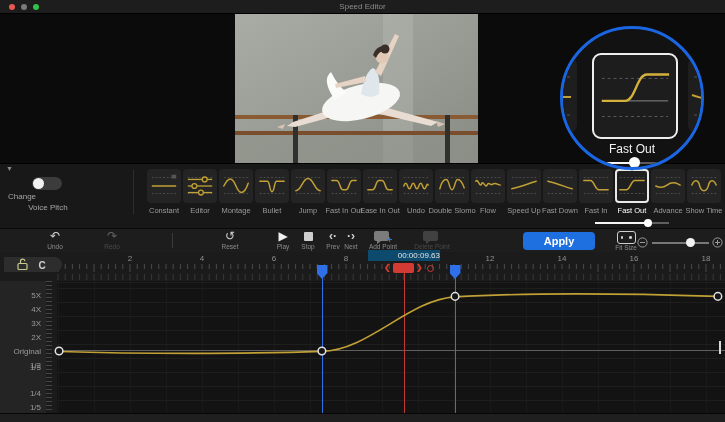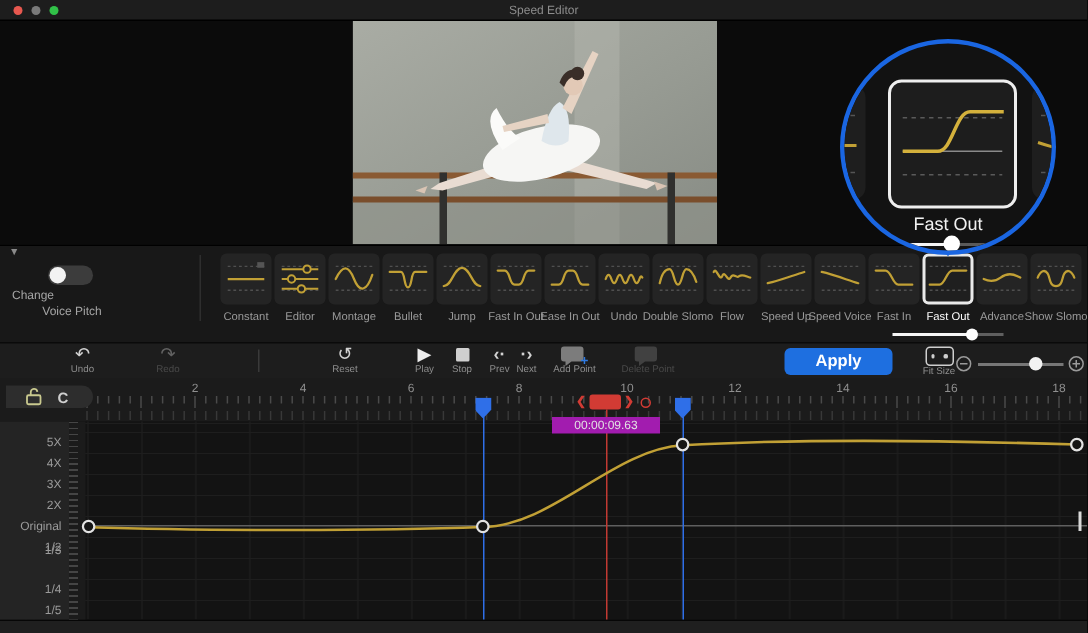--- a/index.html
+++ b/index.html
@@ -50,22 +50,22 @@
   .tsep{position:absolute;left:172px;top:4px;width:1px;height:15px;background:#3a3a3a;}
   .applybtn{position:absolute;left:523px;top:3px;width:72px;height:18px;background:#1e6fe0;border-radius:4px;
             color:#fff;font-size:11px;font-weight:bold;text-align:center;line-height:18px;}
   .fitbox{position:absolute;left:607px;top:2px;width:38px;text-align:center;}
   .fiticon{width:17px;height:11px;border:1.5px solid #cfcfcf;border-radius:3px;margin:0 auto;position:relative;}
   .fiticon i{position:absolute;top:4px;width:2.5px;height:2.5px;background:#cfcfcf;border-radius:50%;}
   .zslider{position:absolute;top:8px;}
   
   .rulerzone{position:absolute;left:0;top:252px;width:725px;height:29px;background:#1b1b1b;}
   .pill{position:absolute;left:4px;top:5px;width:58px;height:15px;background:#2d2d2d;border-radius:0 8px 8px 0;}
-  .timecode{position:absolute;left:368px;top:-2px;width:72px;height:11px;background:#a21caf;color:#e3e3e3;
-            font-size:8px;text-align:center;line-height:11px;z-index:9;margin-top:28px;}
+  .timecode{position:absolute;left:368px;top:-2px;width:72px;height:11px;background:#0c4a6e;color:#e3e3e3;
+            font-size:8px;text-align:right;line-height:11px;z-index:9;}
   .ph-chev{position:absolute;top:11px;font-size:8px;color:#d23b34;font-weight:bold;z-index:9;}
   .ph-rect{position:absolute;left:393px;top:11px;width:21px;height:10px;background:#d23b34;border-radius:2px;z-index:9;}
   .ph-loop{position:absolute;left:427px;top:13px;width:5px;height:5px;border:1px solid #d23b34;border-radius:50%;z-index:9;}
   .flag{position:absolute;width:11px;height:14px;background:#2f6fe8;z-index:8;
         clip-path:polygon(0 0,100% 0,100% 58%,50% 100%,0 58%);}
   
   .graph{position:absolute;left:0;top:281px;width:725px;height:132px;background:#131313;
      background-image:
        repeating-linear-gradient(to bottom,#1e1e1e 0 1px,transparent 1px 14px),
        repeating-linear-gradient(to right,#1a1a1a 0 1px,transparent 1px 36px);
@@ -286,21 +286,21 @@
           <div class="plabel">Speed Up</div>
         </div>
         <div class="preset">
           <div class="pcard">
             <svg width="30" height="26" viewBox="0 0 32 26" style="margin: 0px auto;">
               <line x1="3" x2="29" y1="4" y2="4" stroke="#4f4f4f" stroke-dasharray="2,2"></line>
               <line x1="3" x2="29" y1="21" y2="21" stroke="#4f4f4f" stroke-dasharray="2,2"></line>
               <path d="M3,8 C12,10 22,14 29,16" stroke="#c1a035" stroke-width="1.6" fill="none" stroke-linecap="round"></path>
             </svg>
           </div>
-          <div class="plabel">Speed Voice</div>
+          <div class="plabel">Fast Down</div>
         </div>
         <div class="preset">
           <div class="pcard">
             <svg width="30" height="26" viewBox="0 0 32 26" style="margin: 0px auto;">
               <line x1="3" x2="29" y1="4" y2="4" stroke="#4f4f4f" stroke-dasharray="2,2"></line>
               <line x1="3" x2="29" y1="21" y2="21" stroke="#4f4f4f" stroke-dasharray="2,2"></line>
               <path d="M3,7 H10 C14,7 15,17 19,17 H29" stroke="#c1a035" stroke-width="1.6" fill="none" stroke-linecap="round"></path>
             </svg>
           </div>
           <div class="plabel">Fast In</div>
@@ -326,21 +326,21 @@
           <div class="plabel">Advance</div>
         </div>
         <div class="preset">
           <div class="pcard">
             <svg width="30" height="26" viewBox="0 0 32 26" style="margin: 0px auto;">
               <line x1="3" x2="29" y1="4" y2="4" stroke="#4f4f4f" stroke-dasharray="2,2"></line>
               <line x1="3" x2="29" y1="21" y2="21" stroke="#4f4f4f" stroke-dasharray="2,2"></line>
               <path d="M3,12 C5,7 8,6 10,9 C12,12 11,18 16,18 C21,18 20,12 22,9 C24,6 27,7 29,12" stroke="#c1a035" stroke-width="1.6" fill="none" stroke-linecap="round"></path>
             </svg>
           </div>
-          <div class="plabel">Show Slomo</div>
+          <div class="plabel">Show Time</div>
         </div>
       </div>
   </div>
   <div class="pslider" id="pslider" style="left: 595px; width: 74px;">
     <div class="psknob" style="left: calc(72% - 4px);"></div>
   </div>
 
   <div class="toolbar">
     <div class="titem" style="left:33px;width:44px;">
       <div class="ticon">↶</div>

